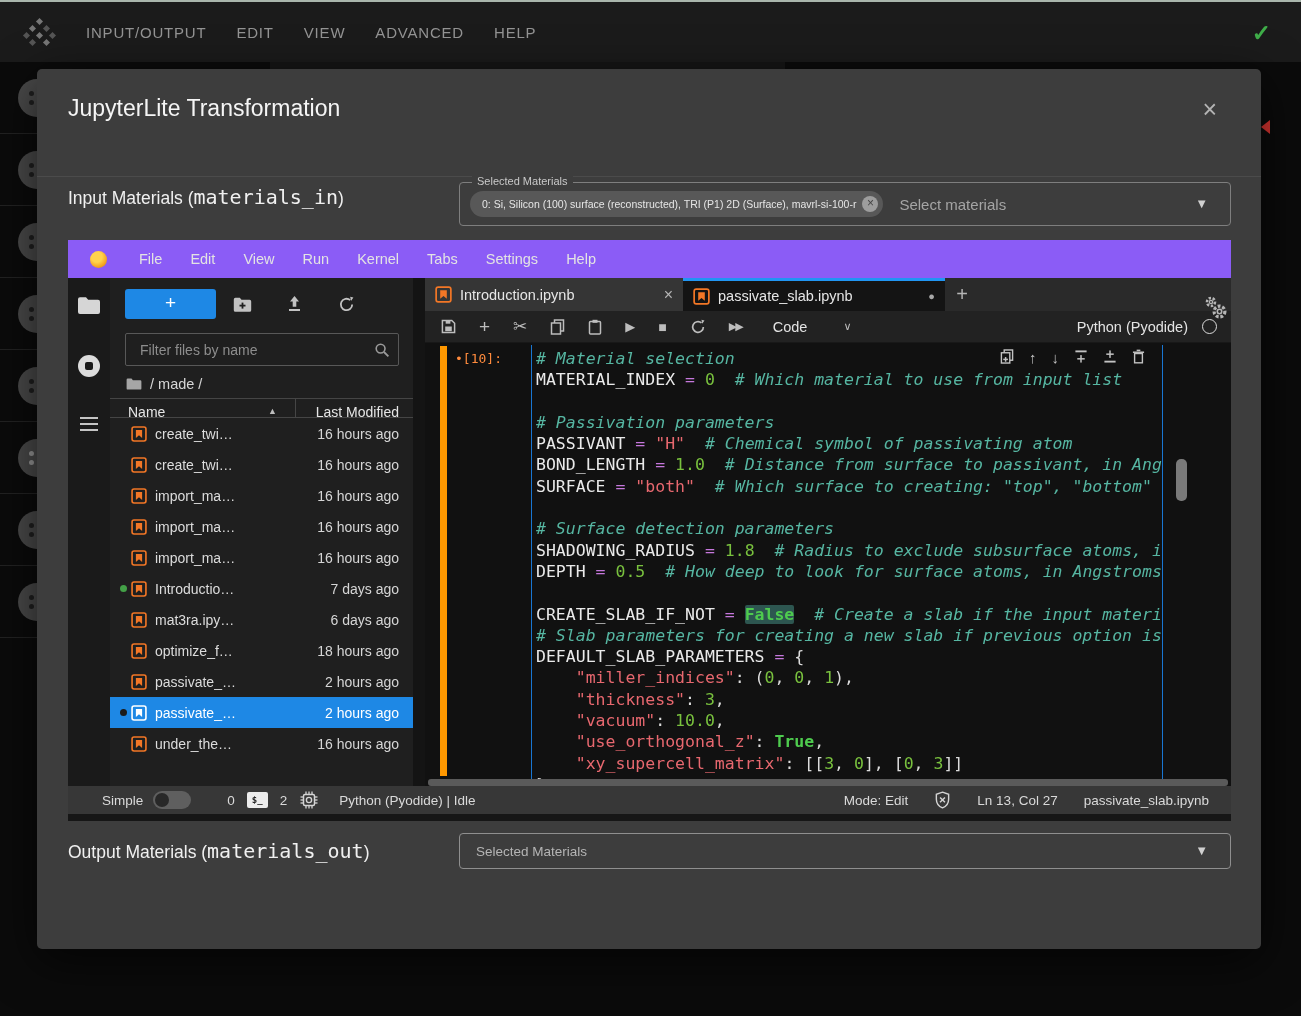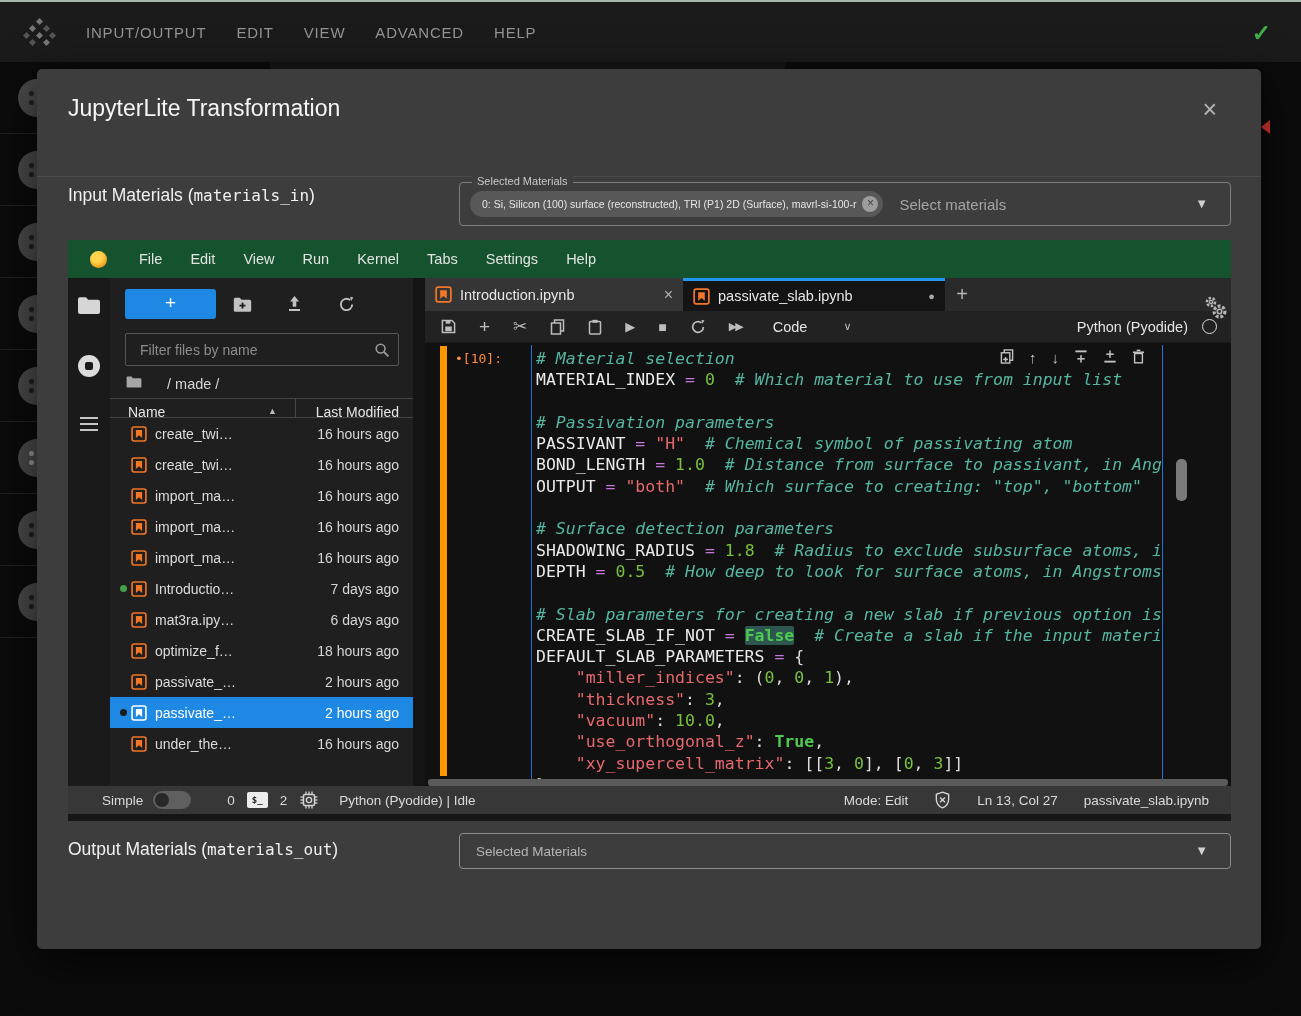--- a/index.html
+++ b/index.html
@@ -28,52 +28,52 @@
     border-top:7px solid transparent;border-bottom:7px solid transparent;border-right:9px solid #d93531;}
 
   
   .modal{position:absolute;left:37px;top:69px;width:1224px;height:880px;background:#3d3d3d;border-radius:5px;
     box-shadow:0 12px 48px rgba(0,0,0,.65);}
   .modal-header{position:relative;height:108px;border-bottom:1px solid #4b4b4b;}
   .modal-title{position:absolute;left:31px;top:26px;font-size:23px;color:#f5f5f5;}
   .modal-close{position:absolute;right:44px;top:28px;font-size:25px;color:#b3b3b3;cursor:pointer;line-height:1;}
 
   .input-label,.output-label{position:absolute;left:31px;color:#f0f0f0;font-size:17.5px;}
-  .mono{font-family:"DejaVu Sans Mono",monospace;font-size:16px;}
+  .mono{font-family:"DejaVu Sans Mono",monospace;font-size:20px;}
   .input-label{top:116px;}
   .sel-field{position:absolute;left:422px;top:113px;width:772px;height:44px;border:1px solid #7e7e7e;border-radius:4px;display:flex;align-items:center;cursor:pointer;}
   .sel-legend{position:absolute;top:-8px;left:12px;background:#3d3d3d;padding:0 5px;font-size:11px;color:#c9c9c9;}
   .chip{margin-left:10px;height:26px;border-radius:13px;background:#585858;display:flex;align-items:center;padding:0 5px 0 12px;max-width:420px;}
   .chip-text{font-size:10.5px;color:#e6e6e6;white-space:nowrap;}
   .chip-x{margin-left:6px;width:16px;height:16px;border-radius:50%;background:#9d9d9d;color:#454545;font-size:12px;line-height:15px;text-align:center;cursor:pointer;flex:none;}
   .sel-ph{margin-left:16px;font-size:15px;color:#a5a5a5;}
   .dd-arrow{position:absolute;right:22px;top:50%;margin-top:-8px;font-size:13px;color:#d0d0d0;}
 
   
   .jupyter{position:absolute;left:31px;top:171px;width:1163px;height:581px;background:#161616;}
-  .jmenubar{height:38px;background:#14532d;display:flex;align-items:center;}
+  .jmenubar{height:38px;background:#8b5cf6;display:flex;align-items:center;}
   .jlite-logo{width:17px;height:17px;border-radius:50%;margin-left:22px;background:radial-gradient(circle at 40% 35%,#ffd34d 0 35%,#f5a623 65%,#c77d14 100%);}
   .jmenu{display:flex;margin-left:18px;}
   .jmenu span{padding:0 14px;font-size:14.5px;color:#e3e3e3;cursor:default;}
   .jmain{display:flex;height:508px;}
   .jsidebar{width:42px;background:#1a1a1a;display:flex;flex-direction:column;align-items:center;padding-top:18px;gap:40px;flex:none;}
   .run-icon{width:22px;height:22px;border-radius:50%;background:#dcdcdc;position:relative;}
   .run-icon i{position:absolute;left:7px;top:7px;width:8px;height:8px;border-radius:2px;background:#1a1a1a;}
   .list-icon{width:18px;height:14px;display:flex;flex-direction:column;justify-content:space-between;}
   .list-icon i{height:2.4px;background:#c4c4c4;}
 
   
   .filebrowser{width:315px;background:#1f1f1f;border-right:12px solid #141414;flex:none;display:flex;flex-direction:column;}
   .fb-toolbar{display:flex;align-items:center;padding:11px 14px 8px 15px;gap:0;}
   .new-btn{width:91px;height:30px;border-radius:3px;background:#1e88e5;color:#fff;font-size:19px;line-height:28px;text-align:center;cursor:pointer;}
   .fb-tbicon{width:52px;text-align:center;color:#c2c2c2;cursor:pointer;}
   .fb-filter{margin:6px 14px 0 15px;height:33px;border:1px solid #585858;border-radius:2px;display:flex;align-items:center;padding:0 8px 0 12px;}
   .fb-filter input{flex:1;background:transparent;border:none;outline:none;color:#bdbdbd;font-size:14px;font-family:"Liberation Sans",sans-serif;}
   .fb-filter input::placeholder{color:#8d8d8d;}
-  .fb-crumb{display:flex;gap:25px;margin:10px 0 6px 16px;font-size:14.5px;color:#d6d6d6;}
+  .fb-crumb{display:flex;align-items:center;gap:8px;margin:10px 0 6px 16px;font-size:14.5px;color:#d6d6d6;}
   .fb-header{position:relative;height:20px;border-top:1px solid #454545;border-bottom:1px solid #454545;font-size:14px;font-weight:normal;color:#e6e6e6;}
   .fbh-name{position:absolute;left:18px;top:5px;}
   .fbh-sort{position:absolute;left:158px;top:7px;font-size:9px;color:#bdbdbd;}
   .fbh-sep{position:absolute;left:185px;top:0;bottom:0;width:1px;background:#454545;}
   .fbh-mod{position:absolute;right:14px;top:5px;}
   .fb-rows{flex:1;overflow:hidden;}
   .fb-row{position:relative;height:31px;display:flex;align-items:center;cursor:pointer;}
   .fb-row.sel{background:#1e88e5;}
   .row-dot{position:absolute;left:10px;width:7px;height:7px;border-radius:50%;}
   .row-dot.green{background:#43a047;} .row-dot.dark{background:#1b1b1b;}
@@ -501,28 +501,28 @@
             <div class="cellbar"></div>
             <div class="prompt"><span>•</span><span>[10]:</span></div>
             <div class="editor">
               <div>
                   <div class="cline"><span class="tk-c"># Material selection</span></div>
                   <div class="cline"><span class="tk-v">MATERIAL_INDEX </span><span class="tk-o">=</span><span class="tk-p"> </span><span class="tk-n">0</span><span class="tk-c">  # Which material to use from input list</span></div>
                   <div class="cline">&nbsp;</div>
                   <div class="cline"><span class="tk-c"># Passivation parameters</span></div>
                   <div class="cline"><span class="tk-v">PASSIVANT </span><span class="tk-o">=</span><span class="tk-p"> </span><span class="tk-s">"H"</span><span class="tk-c">  # Chemical symbol of passivating atom</span></div>
                   <div class="cline"><span class="tk-v">BOND_LENGTH </span><span class="tk-o">=</span><span class="tk-p"> </span><span class="tk-n">1.0</span><span class="tk-c">  # Distance from surface to passivant, in Angstroms</span></div>
-                  <div class="cline"><span class="tk-v">OUTPUT </span><span class="tk-o">=</span><span class="tk-p"> </span><span class="tk-s">"both"</span><span class="tk-c">  # Which surface to creating: "top", "bottom"</span></div>
+                  <div class="cline"><span class="tk-v">SURFACE </span><span class="tk-o">=</span><span class="tk-p"> </span><span class="tk-s">"both"</span><span class="tk-c">  # Which surface to creating: "top", "bottom"</span></div>
                   <div class="cline">&nbsp;</div>
                   <div class="cline"><span class="tk-c"># Surface detection parameters</span></div>
                   <div class="cline"><span class="tk-v">SHADOWING_RADIUS </span><span class="tk-o">=</span><span class="tk-p"> </span><span class="tk-n">1.8</span><span class="tk-c">  # Radius to exclude subsurface atoms, i</span></div>
                   <div class="cline"><span class="tk-v">DEPTH </span><span class="tk-o">=</span><span class="tk-p"> </span><span class="tk-n">0.5</span><span class="tk-c">  # How deep to look for surface atoms, in Angstroms</span></div>
                   <div class="cline">&nbsp;</div>
+                  <div class="cline"><span class="tk-v">CREATE_SLAB_IF_NOT </span><span class="tk-o">=</span><span class="tk-p"> </span><span class="tk-kh">False</span><span class="tk-c">  # Create a slab if the input materi</span></div>
                   <div class="cline"><span class="tk-c"># Slab parameters for creating a new slab if previous option is</span></div>
-                  <div class="cline"><span class="tk-v">CREATE_SLAB_IF_NOT </span><span class="tk-o">=</span><span class="tk-p"> </span><span class="tk-kh">False</span><span class="tk-c">  # Create a slab if the input materi</span></div>
                   <div class="cline"><span class="tk-v">DEFAULT_SLAB_PARAMETERS </span><span class="tk-o">=</span><span class="tk-p"> {</span></div>
                   <div class="cline"><span class="tk-p">    </span><span class="tk-s">"miller_indices"</span><span class="tk-p">: (</span><span class="tk-n">0</span><span class="tk-p">, </span><span class="tk-n">0</span><span class="tk-p">, </span><span class="tk-n">1</span><span class="tk-p">),</span></div>
                   <div class="cline"><span class="tk-p">    </span><span class="tk-s">"thickness"</span><span class="tk-p">: </span><span class="tk-n">3</span><span class="tk-p">,</span></div>
                   <div class="cline"><span class="tk-p">    </span><span class="tk-s">"vacuum"</span><span class="tk-p">: </span><span class="tk-n">10.0</span><span class="tk-p">,</span></div>
                   <div class="cline"><span class="tk-p">    </span><span class="tk-s">"use_orthogonal_z"</span><span class="tk-p">: </span><span class="tk-k">True</span><span class="tk-p">,</span></div>
                   <div class="cline"><span class="tk-p">    </span><span class="tk-s">"xy_supercell_matrix"</span><span class="tk-p">: [[</span><span class="tk-n">3</span><span class="tk-p">, </span><span class="tk-n">0</span><span class="tk-p">], [</span><span class="tk-n">0</span><span class="tk-p">, </span><span class="tk-n">3</span><span class="tk-p">]]</span></div>
                   <div class="cline"><span class="tk-p">}</span></div>
                 </div>
             </div>
             <div class="cell-tools">

